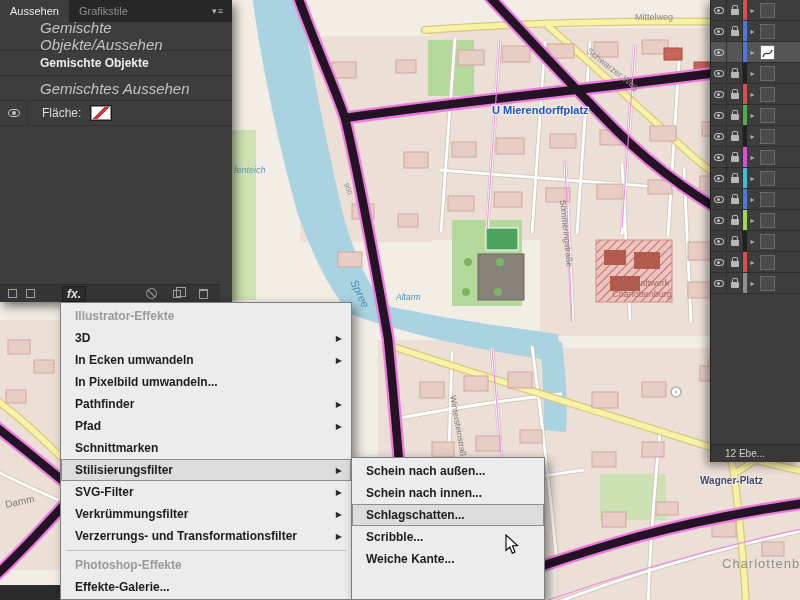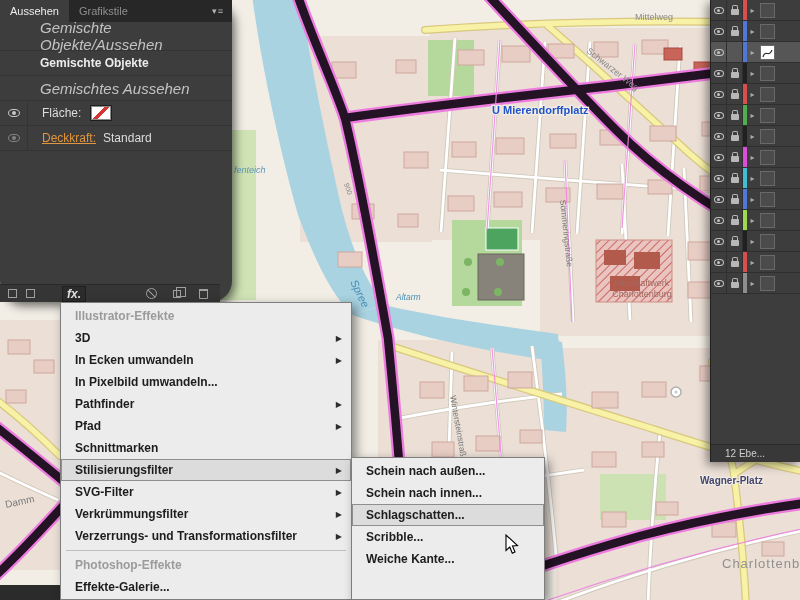--- a/index.html
+++ b/index.html
@@ -9,21 +9,21 @@
   svg text{font-family:"Liberation Sans",sans-serif;}
 
   
   .map{position:absolute;inset:0;z-index:0;}
 
   
   .pasteboard{position:absolute;left:0;top:585px;width:60px;height:15px;background:#2b2b2b;z-index:5;}
 
   
   .app-panel{position:absolute;left:0;top:0;width:232px;height:302px;background:#3d3d3d;z-index:10;
-             box-shadow:3px 4px 10px rgba(0,0,0,.55);color:#ddd;font-size:12px;border-radius:21px;}
+             box-shadow:3px 4px 10px rgba(0,0,0,.55);color:#ddd;font-size:12px;}
   .tabbar{height:22px;background:#272727;display:flex;align-items:stretch;}
   .tab{padding:0 10px;display:flex;align-items:center;font-size:11px;}
   .tab.active{background:#3d3d3d;color:#ececec;}
   .tab.inactive{color:#8f8f8f;}
   .tab-spacer{flex:1;}
   .panelmenu{width:28px;display:flex;align-items:center;justify-content:center;color:#b5b5b5;font-size:9px;letter-spacing:1px;}
   .arow{height:25px;display:flex;align-items:center;border-bottom:1px solid #343434;}
   .arow .indent{padding-left:40px;}
   .arow.first{height:29px;}
   .it{font-style:italic;color:#c3c3c3;font-size:15px;}
@@ -290,29 +290,20 @@
     </div>
     <div class="arow">
       <span class="eyecell">
           <span class="eye"></span>
         </span>
       <span class="rowbody">
         <span>Fläche:</span>
         <span class="swatch"></span>
       </span>
     </div>
-    <div class="arow">
-      <span class="eyecell">
-          <span class="eye dim"></span>
-        </span>
-      <span class="rowbody">
-        <span class="opq">Deckkraft:</span>
-        <span>Standard</span>
-      </span>
-    </div>
 
     <div class="abar">
       <span class="sq"></span>
       <span class="sq"></span>
       <span class="fxbtn">fx.</span>
       <span class="noicon"></span>
       <span class="dup"></span>
       <span class="trash"></span>
     </div>
   </div>

